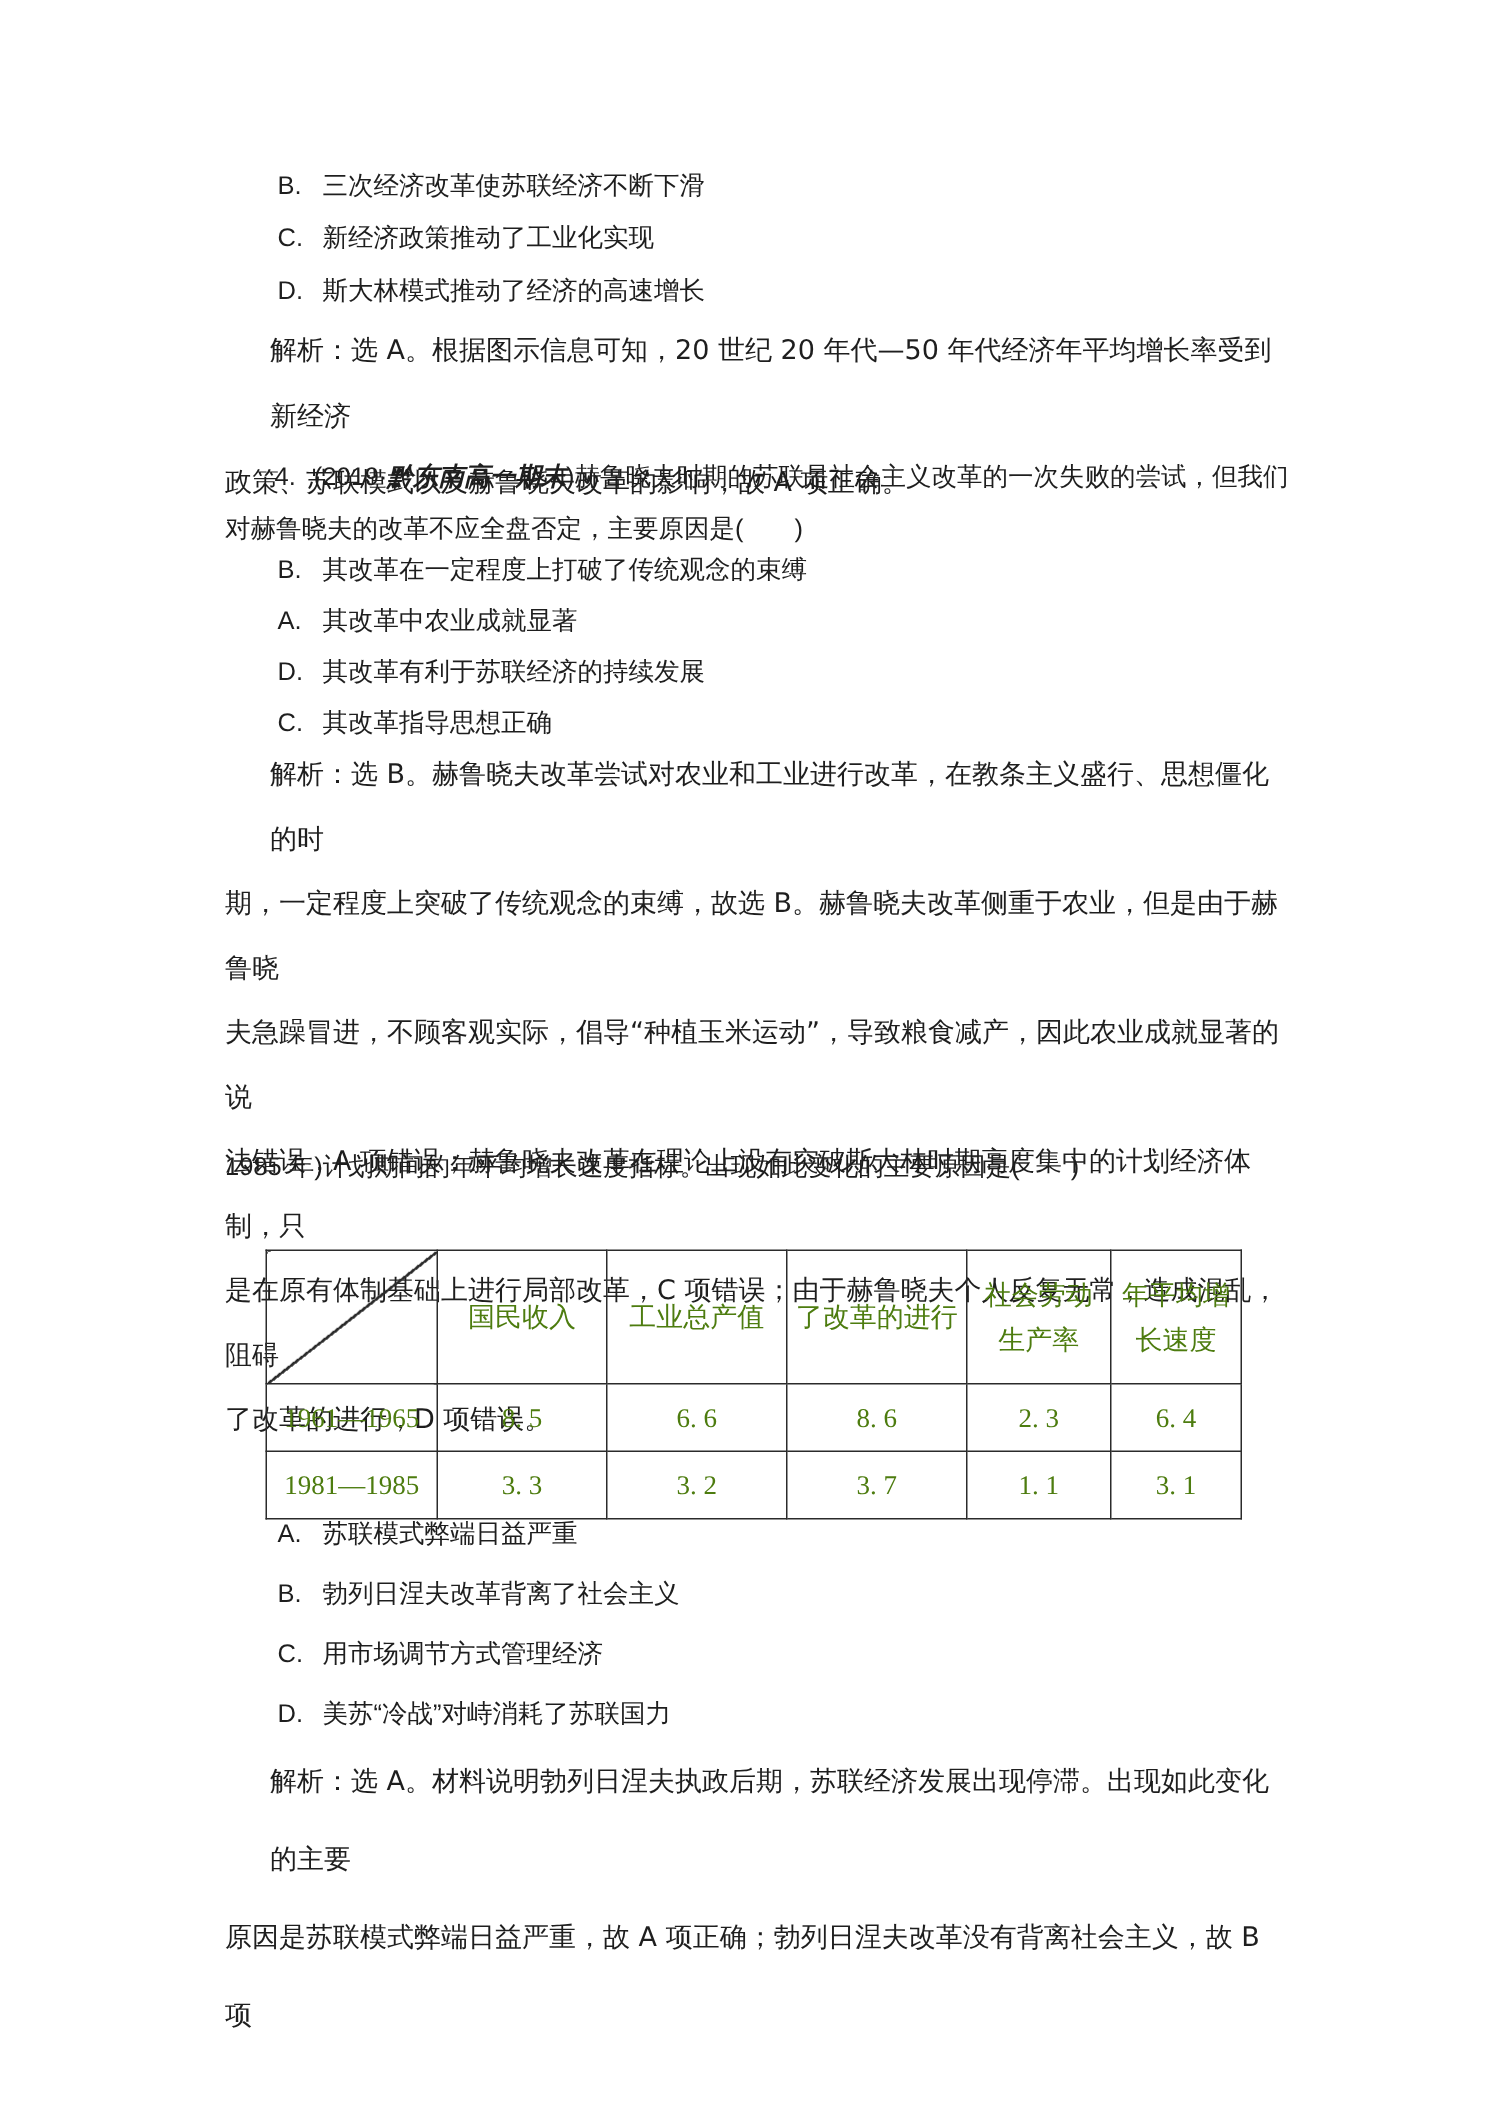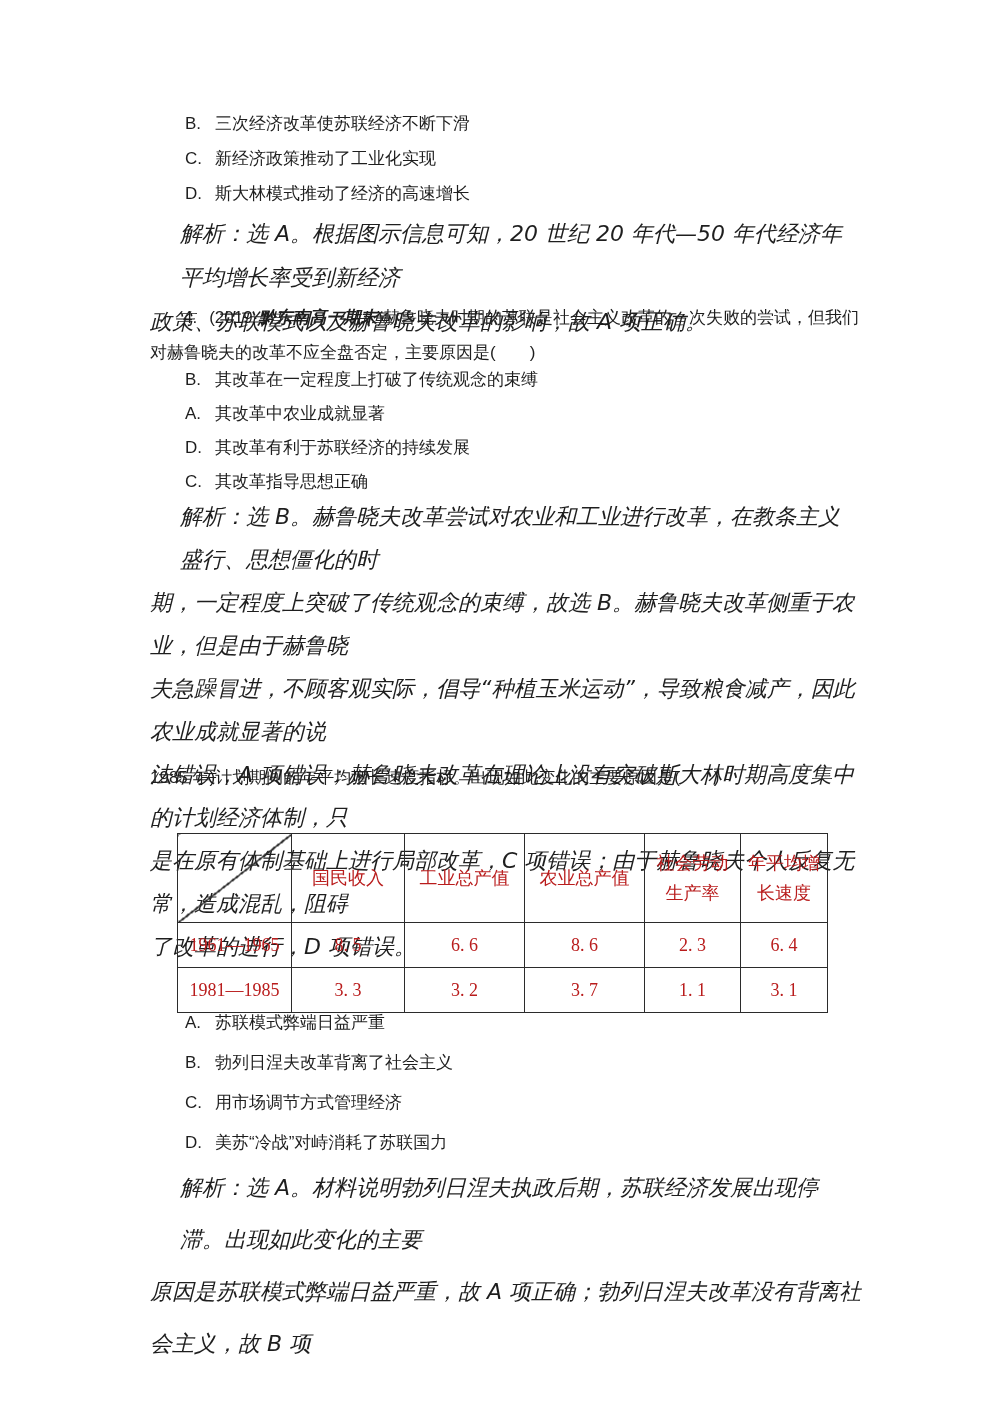--- a/index.html
+++ b/index.html
@@ -7,34 +7,34 @@
     width:1000px;height:1414px;
     background:#ffffff;
     font-family:"Liberation Serif","DejaVu Serif",serif;
     color:#1e1e1e;
     position:relative;
     overflow:hidden;
   }
   .page{position:absolute;inset:0;}
   .block{position:absolute;left:150px;width:712px;}
   .serif{font-family:Liberation Sans, sans-serif;font-size:17px;}
-  .sans{font-family:"DejaVu Sans","Liberation Sans",sans-serif;font-size:22px;font-style:italic;}
+  .sans{font-family:"DejaVu Sans","Liberation Sans",sans-serif;font-size:18px;}
   .opt-line{padding-left:35px;}
   .opt-label{display:inline-block;min-width:18px;margin-right:12px;}
   .ind-ana{padding-left:30px;}
   .ind-stem{padding-left:33px;}
   .qnum{margin-right:12px;}
   .source-em{font-style:italic;font-weight:700;}
   table.data-table{
     position:absolute;
     border-collapse:collapse;
     table-layout:fixed;
     font-family:"Liberation Serif","DejaVu Serif",serif;
     font-size:18px;
-    color:#b91c1c;
+    color:#4d7c0f;
   }
   table.data-table td{
     border:1.6px solid #2b2b2b;
     text-align:center;
     vertical-align:middle;
     padding:0;
   }
   tr.hdr td{height:88px;line-height:30px;white-space:pre-line;}
   tr.datarow td{height:44px;line-height:44px;}
   td.diag{
@@ -110,21 +110,21 @@
         <col style="width:120px">
       <col style="width:120px">
         <col style="width:96px">
         <col style="width:87px">
     </colgroup>
     <tbody>
       <tr class="hdr">
         <td class="diag"></td>
         <td>国民收入</td>
         <td>工业总产值</td>
-        <td>农业总产值</td>
+        <td>了改革的进行</td>
         <td>社会劳动
 生产率</td>
         <td>年平均增
 长速度</td>
       </tr>
       <tr class="datarow">
         <td>1961—1965</td>
         <td>8. 5</td>
         <td>6. 6</td>
         <td>8. 6</td>

